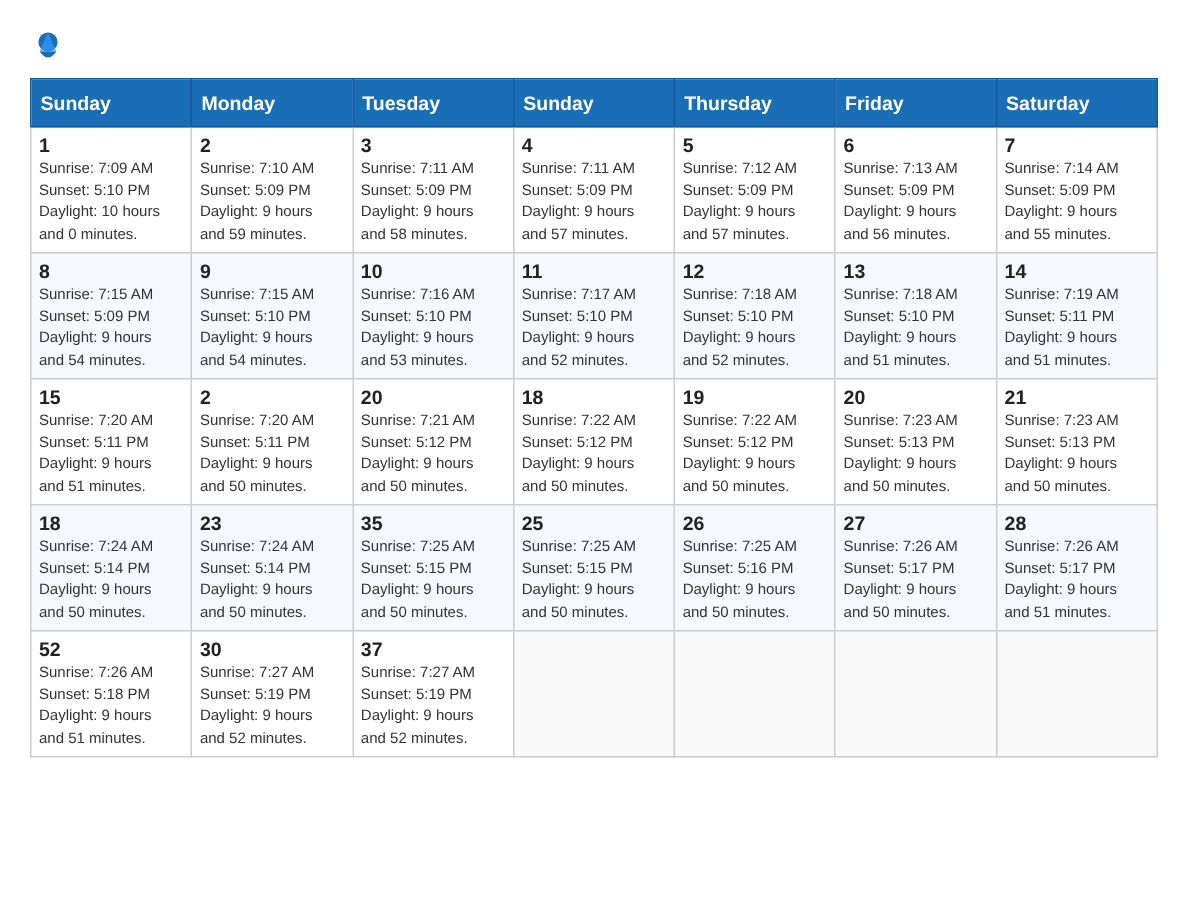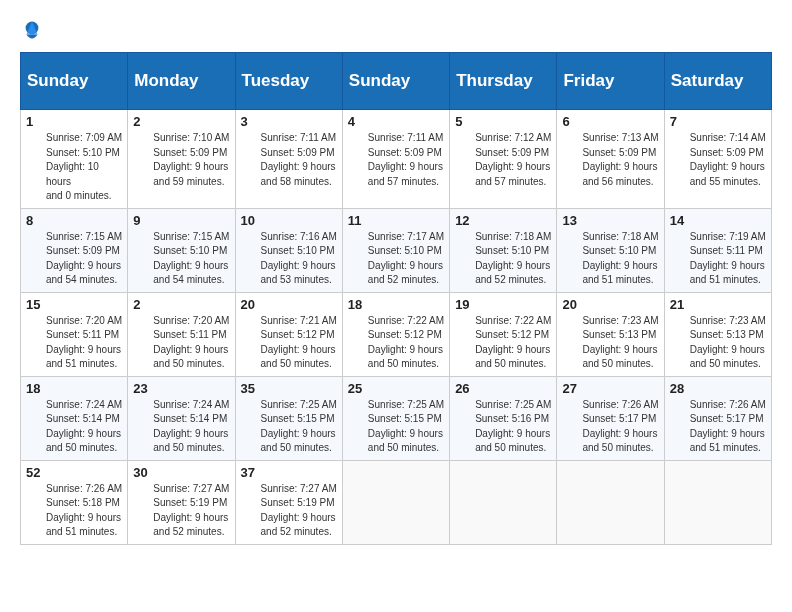--- a/index.html
+++ b/index.html
@@ -52,24 +52,24 @@
       margin-top: 2px;
     }
     .calendar-table {
       width: 100%;
       border-collapse: collapse;
       border: 1px solid #ccc;
     }
     .calendar-table th {
       background-color: #1a6eb5;
       color: #fff;
-      font-size: 17px;
+      font-size: 13px;
       font-weight: bold;
       text-align: left;
-      padding: 18px 6px;
+      padding: 8px 6px;
       border: 1px solid #1558a0;
     }
     .calendar-table td {
       vertical-align: top;
       border: 1px solid #ccc;
       padding: 4px 5px;
       width: 107px;
       min-height: 80px;
       background: #fff;
     }
@@ -79,21 +79,20 @@
     .day-number {
       font-size: 13px;
       font-weight: bold;
       color: #222;
       margin-bottom: 2px;
     }
     .day-info {
       font-size: 10px;
       color: #333;
       line-height: 1.45;
-      margin-left: 20px;
     }
     .empty-cell {
       background: #f9f9f9 !important;
     }
   </style>
 </head>
 <body>
 
 <div class="header">
   <div class="logo">

